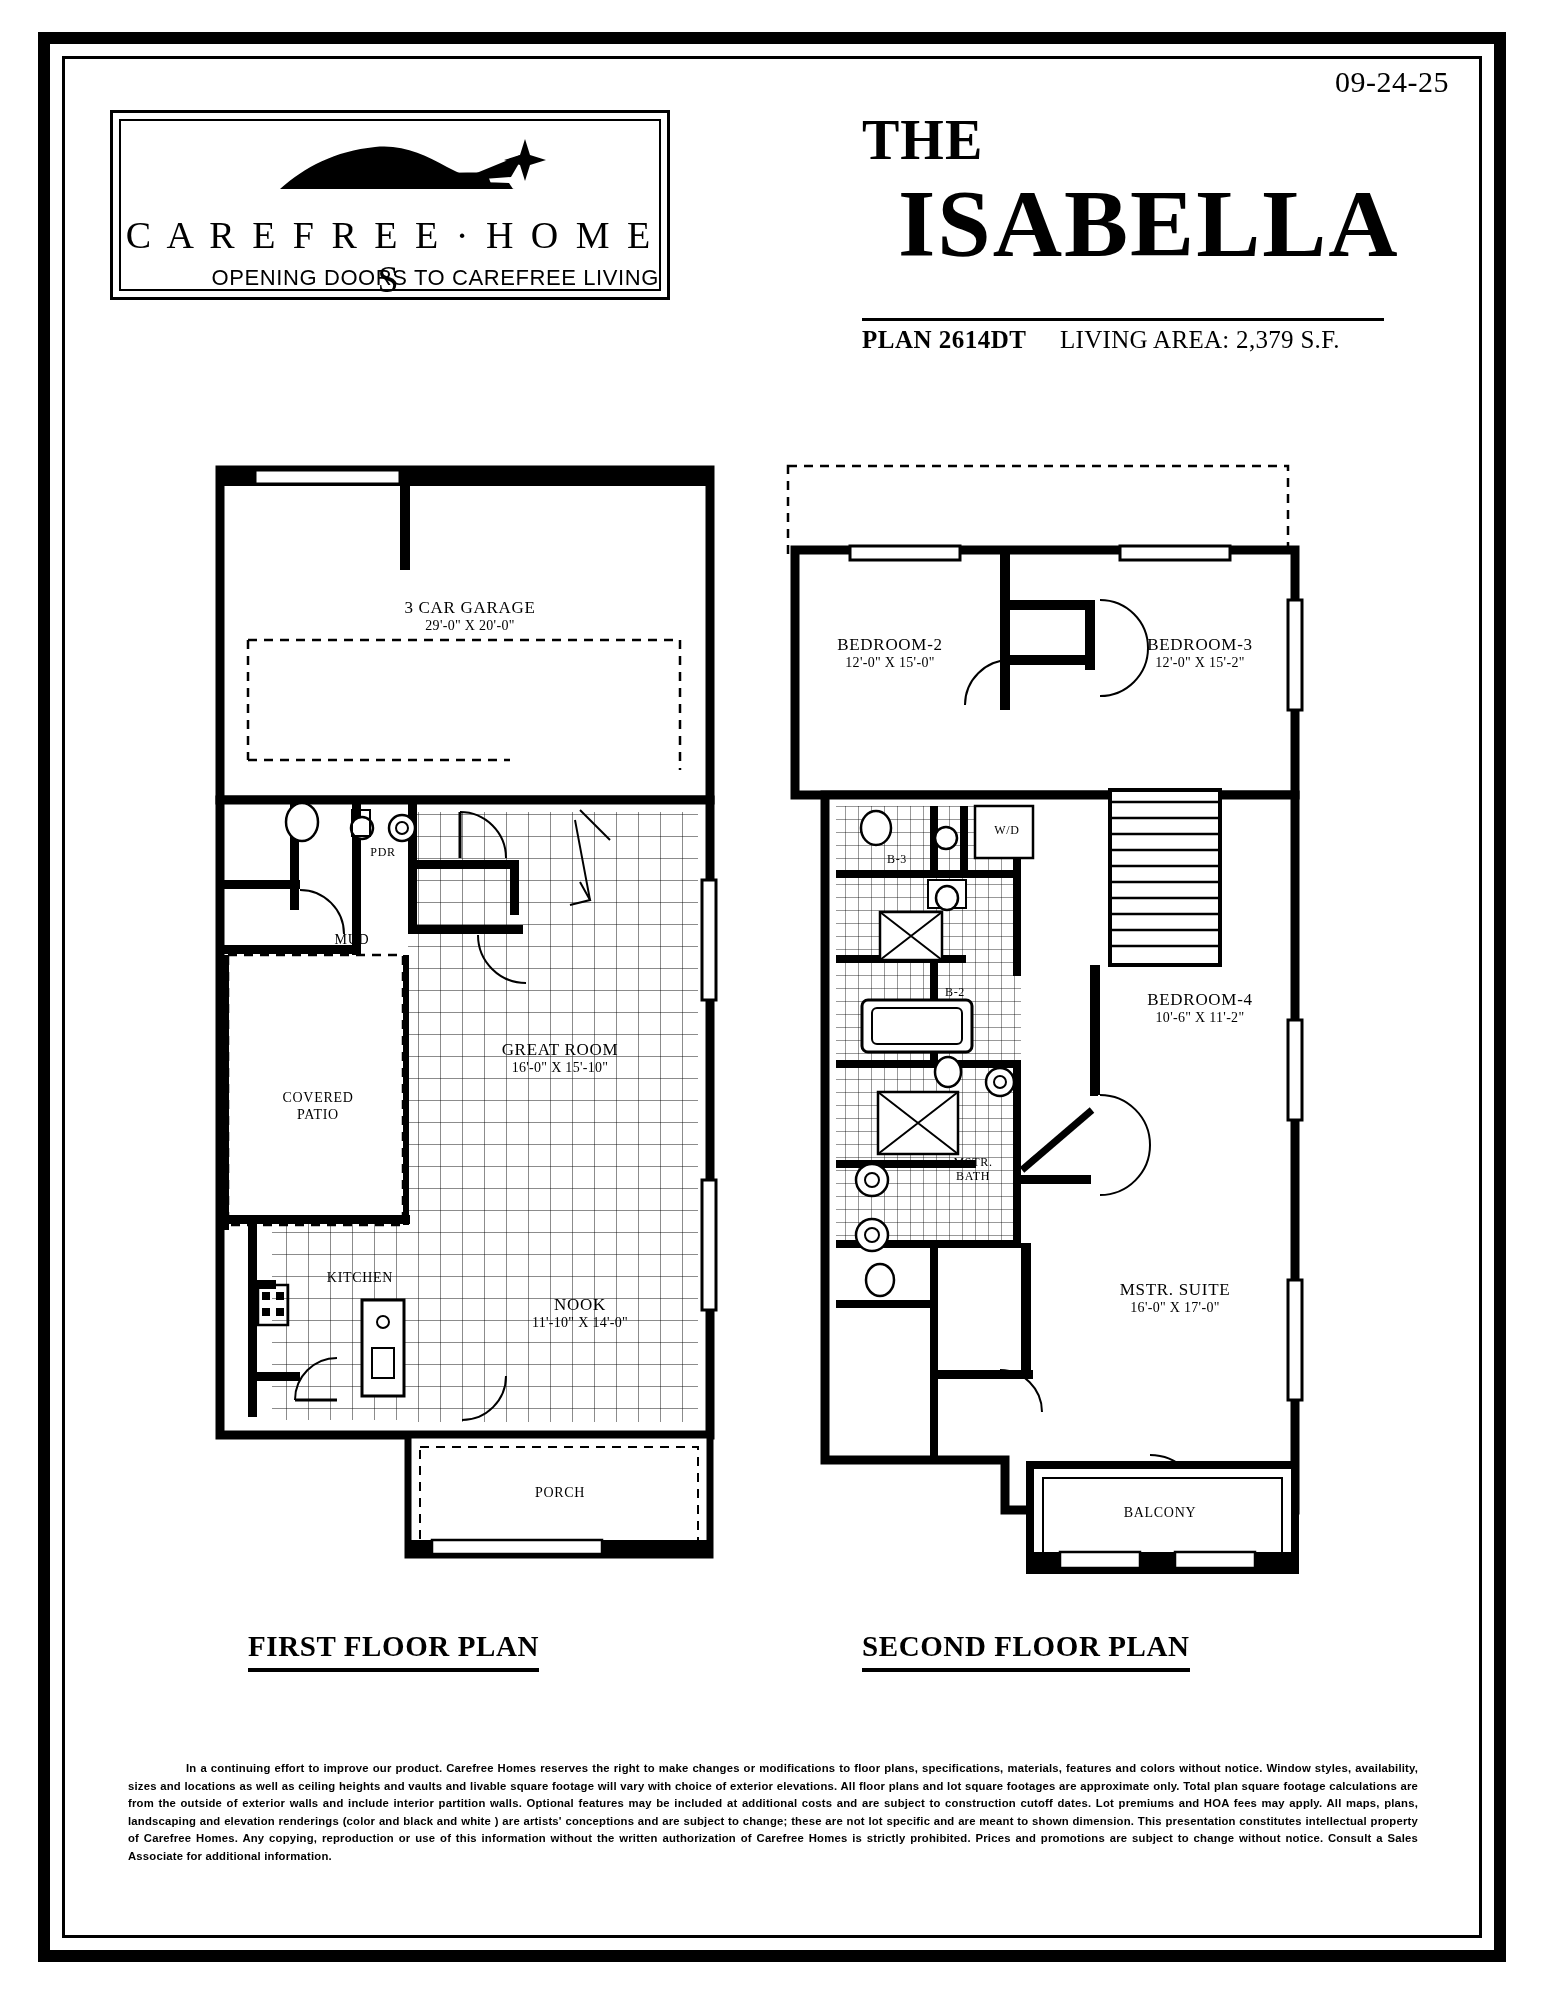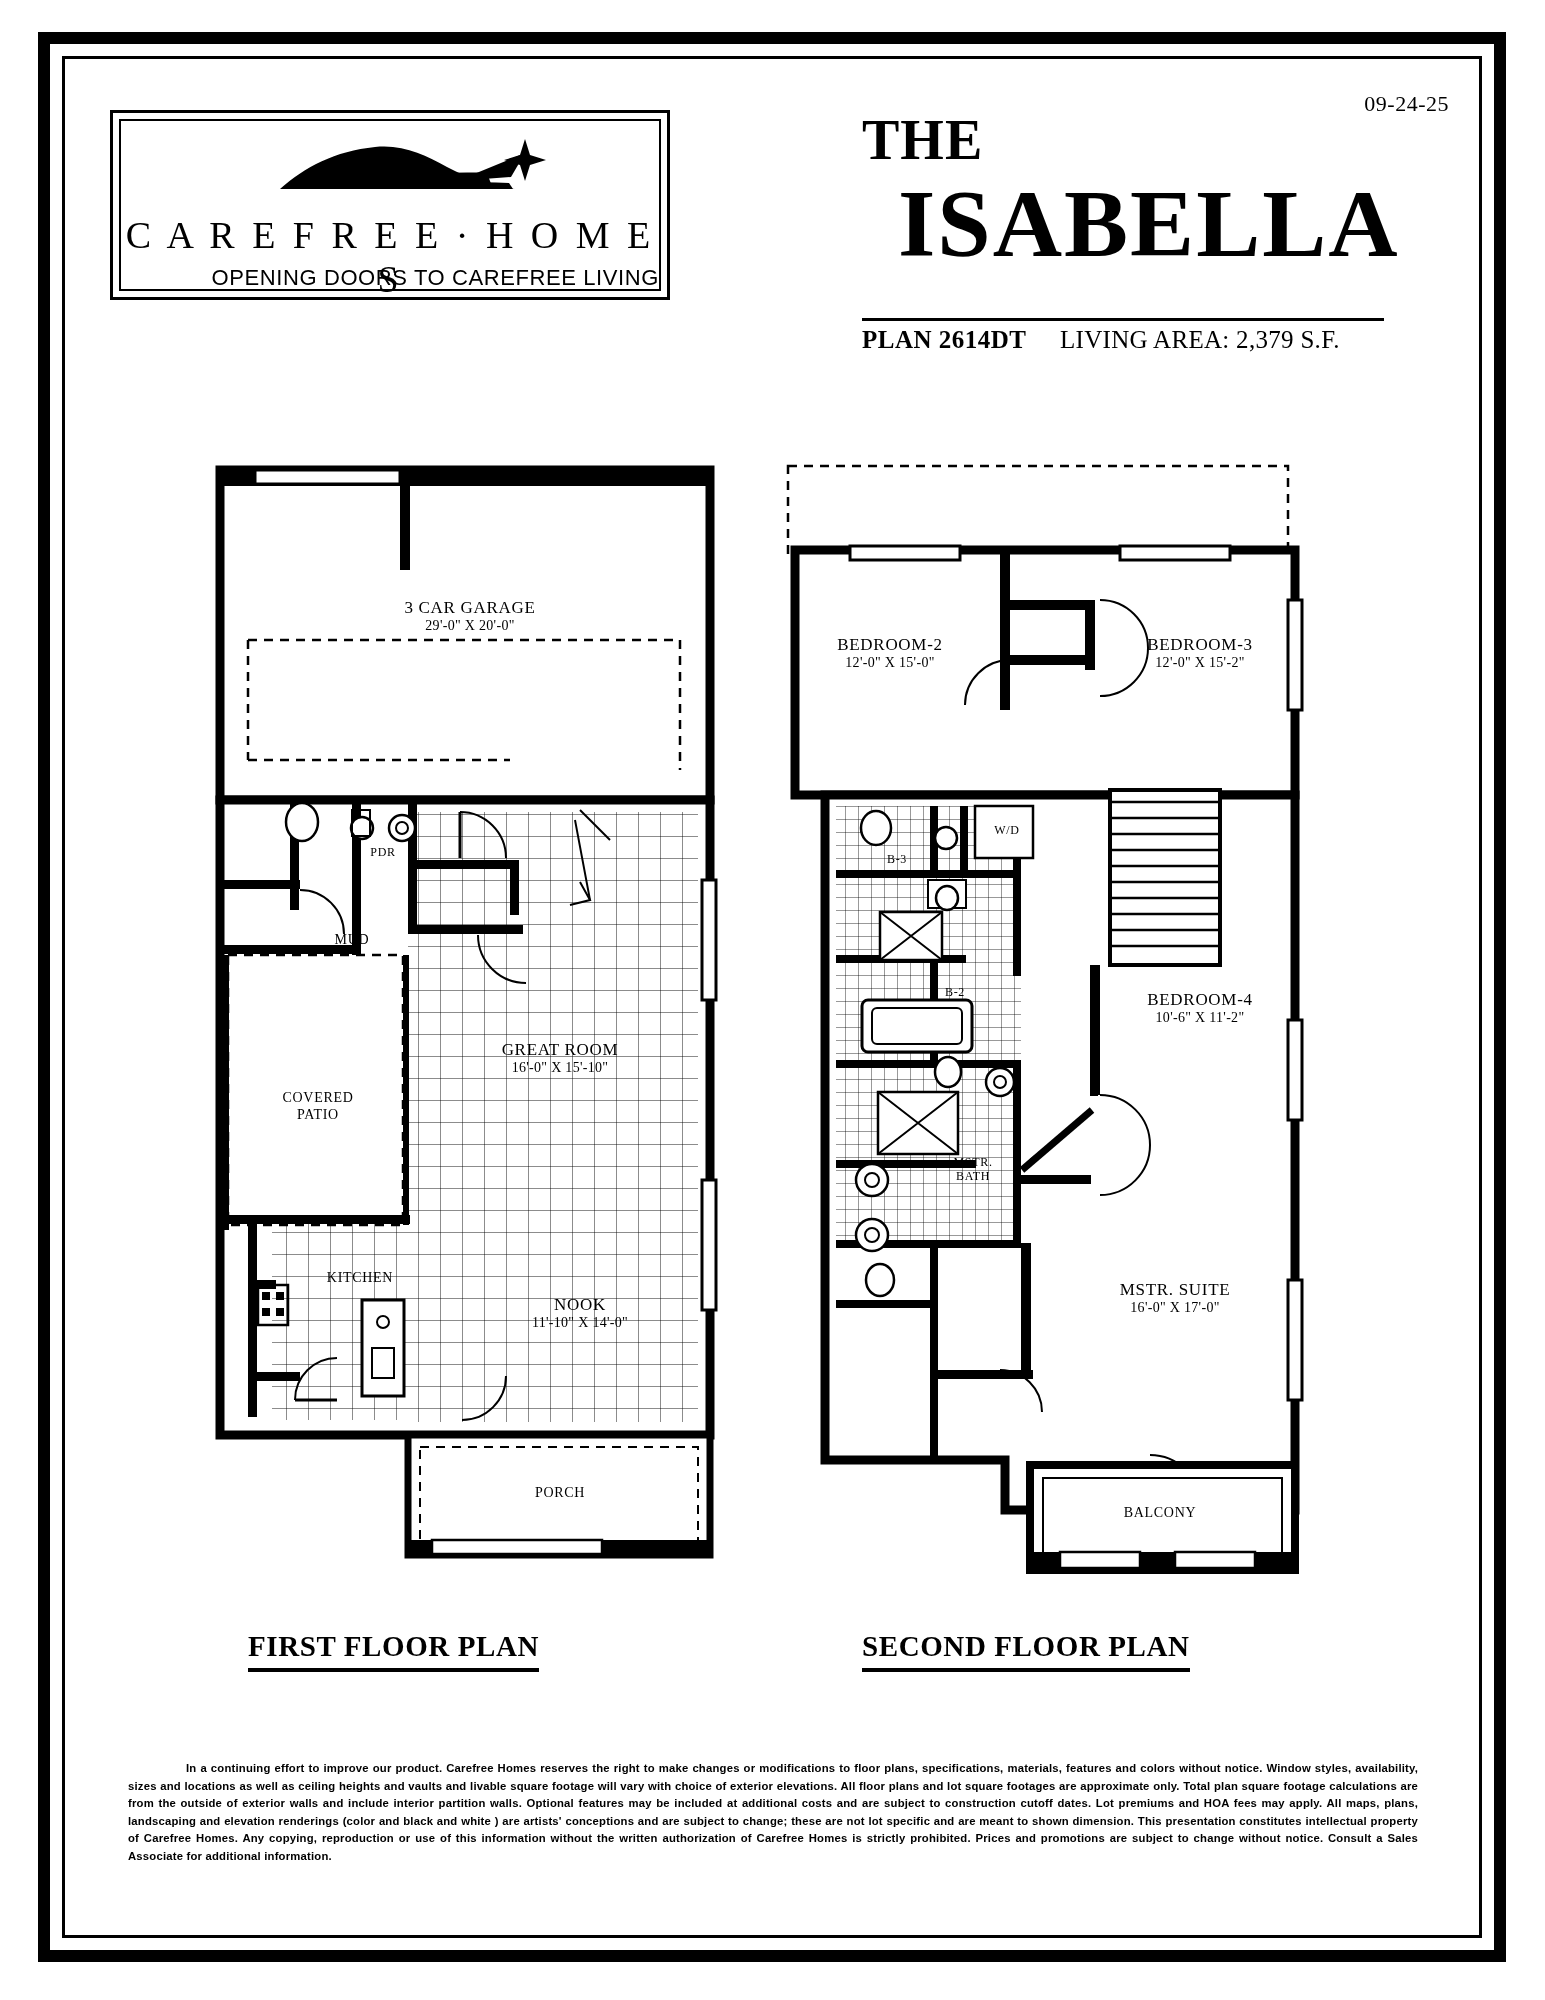--- a/index.html
+++ b/index.html
@@ -3,21 +3,21 @@
 <meta charset="utf-8">
 <style>
   html,body{margin:0;padding:0;background:#fff;}
   body{width:1545px;height:2000px;font-family:"Liberation Serif",serif;color:#000;}
 
   .page{position:absolute;left:0;top:0;width:1545px;height:2000px;background:#fff;}
   .outer-border{position:absolute;left:38px;top:32px;width:1468px;height:1930px;border:12px solid #000;box-sizing:border-box;}
   .inner-border{position:absolute;left:62px;top:56px;width:1420px;height:1882px;border:3px solid #000;box-sizing:border-box;}
 
   
-  .date{position:absolute;right:96px;top:91px;font-size:22px;font-family:"Liberation Serif",serif;letter-spacing:.5px;}
+  .date{position:absolute;right:96px;top:65px;font-size:30px;font-family:"Liberation Serif",serif;letter-spacing:.5px;}
 
   .logo-box{position:absolute;left:110px;top:110px;width:560px;height:190px;border:3px solid #000;box-sizing:border-box;padding:6px;}
   .logo-box-inner{width:100%;height:100%;border:2px solid #000;box-sizing:border-box;position:relative;}
   .logo-mtn{position:absolute;left:50%;top:16px;transform:translateX(-50%);}
   .logo-name{position:absolute;left:0;right:0;top:92px;text-align:center;font-size:38px;letter-spacing:4px;font-family:"Liberation Serif",serif;}
   .logo-tag{position:absolute;left:0;right:0;top:144px;text-align:right;font-size:22px;letter-spacing:.6px;font-family:"Liberation Sans",sans-serif;}
 
   .title-the{position:absolute;left:862px;top:112px;font-size:56px;font-weight:bold;letter-spacing:1px;line-height:1;text-align:center;}
   .title-main{position:absolute;left:862px;top:176px;font-size:96px;font-weight:bold;letter-spacing:2px;line-height:1;margin-left:36px;}
   .title-rule{position:absolute;left:862px;top:318px;width:522px;height:3px;background:#000;}

